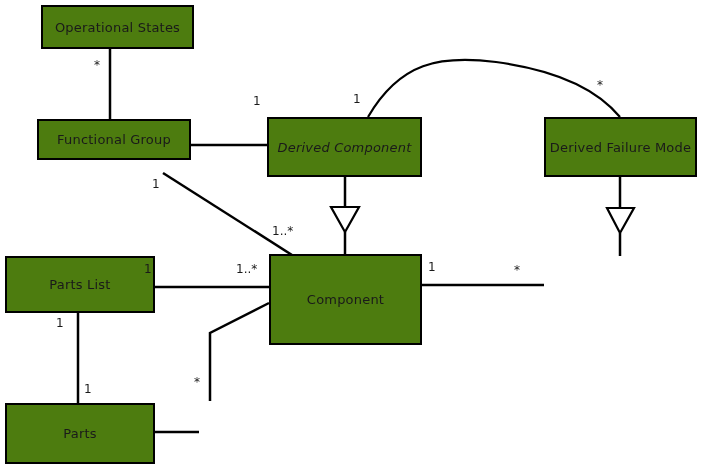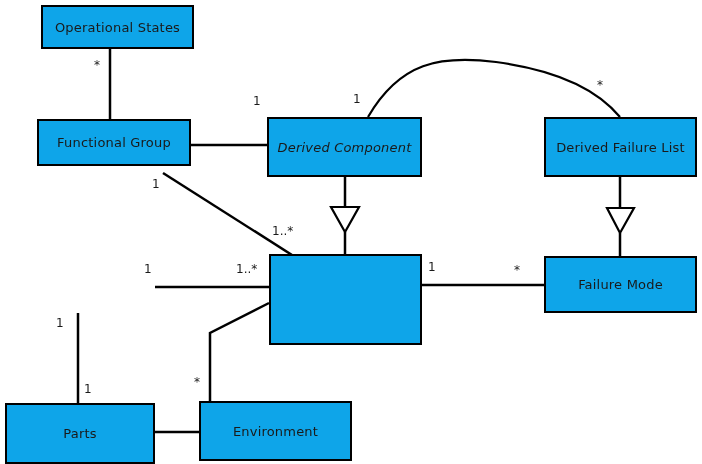--- a/index.html
+++ b/index.html
@@ -19,21 +19,21 @@
     position: absolute;
     left: 0;
     top: 0;
     width: 702px;
     height: 464px;
   }
   .cls {
     position: absolute;
     box-sizing: border-box;
     border: 2px solid #000000;
-    background: #0ea5e9;
+    background: #4d7c0f;
     display: flex;
     flex-direction: column;
     z-index: 5;
   }
   .cls .name-comp {
     flex: 1 1 auto;
     display: flex;
     align-items: center;
     justify-content: center;
     font-size: 13px;
@@ -92,47 +92,45 @@
 
     <line x1="620" y1="177" x2="620" y2="208" stroke="#000000" stroke-width="2.5"></line>
     <polygon points="607,208 634,208 620,233" fill="#ffffff" stroke="#000000" stroke-width="2.2"></polygon>
     <line x1="620" y1="233" x2="620" y2="256" stroke="#000000" stroke-width="2.5"></line>
   </svg>
 
   <div class="cls" style="left:41px; top:5px; width:153px; height:44px;">
     <div class="name-comp">Operational States</div>
   </div>
 
-  <div class="cls" style="left:37px; top:119px; width:154px; height:47px;">
+  <div class="cls" style="left:37px; top:119px; width:154px; height:41px;">
     <div class="name-comp">Functional Group</div>
   </div>
 
   <div class="cls" style="left:267px; top:117px; width:155px; height:60px;font-style:italic;">
     <div class="name-comp">Derived Component</div>
   </div>
 
   <div class="cls" style="left:544px; top:117px; width:153px; height:60px;">
-    <div class="name-comp">Derived Failure List</div>
+    <div class="name-comp">Derived Failure Mode</div>
   </div>
 
+  <div class="cls" style="left:5px; top:256px; width:150px; height:57px;">
+    <div class="name-comp">Parts List</div>
+  </div>
 
   <div class="cls" style="left:269px; top:254px; width:153px; height:91px;">
+    <div class="name-comp">Component</div>
   </div>
 
-  <div class="cls" style="left:544px; top:256px; width:153px; height:57px;">
-    <div class="name-comp">Failure Mode</div>
-  </div>
 
   <div class="cls" style="left:5px; top:403px; width:150px; height:61px;">
     <div class="name-comp">Parts</div>
   </div>
 
-  <div class="cls" style="left:199px; top:401px; width:153px; height:60px;">
-    <div class="name-comp">Environment</div>
-  </div>
 
   <div class="mult" style="left:94px; top:59px;">*</div>
 
   <div class="mult" style="left:253px; top:95px;">1</div>
 
   <div class="mult" style="left:353px; top:93px;">1</div>
 
   <div class="mult" style="left:597px; top:79px;">*</div>
 
   <div class="mult" style="left:152px; top:178px;">1</div>

